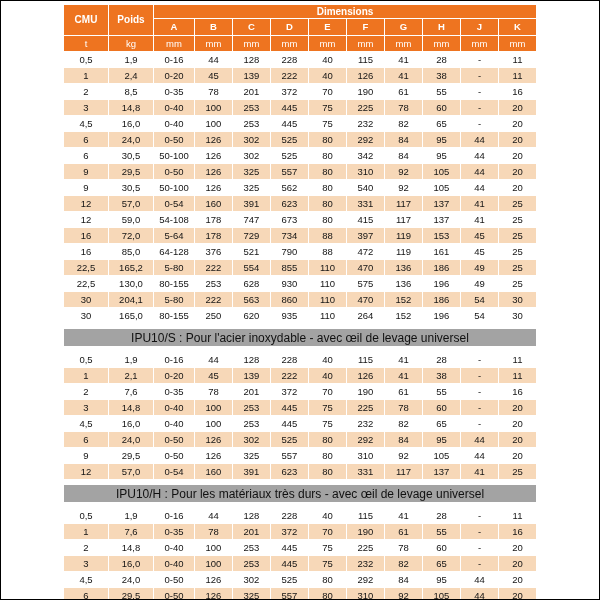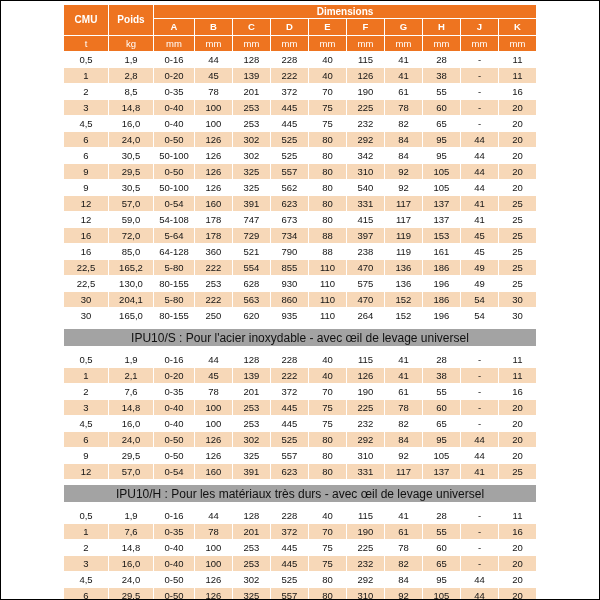--- a/index.html
+++ b/index.html
@@ -122,21 +122,21 @@
           <td>228</td>
           <td>40</td>
           <td>115</td>
           <td>41</td>
           <td>28</td>
           <td>-</td>
           <td>11</td>
         </tr>
         <tr class="row-peach">
           <td>1</td>
-          <td>2,8</td>
+          <td>2,4</td>
           <td>0-20</td>
           <td>45</td>
           <td>139</td>
           <td>222</td>
           <td>40</td>
           <td>126</td>
           <td>41</td>
           <td>38</td>
           <td>-</td>
           <td>11</td>
@@ -278,25 +278,25 @@
           <td>397</td>
           <td>119</td>
           <td>153</td>
           <td>45</td>
           <td>25</td>
         </tr>
         <tr class="row-white">
           <td>16</td>
           <td>85,0</td>
           <td>64-128</td>
-          <td>360</td>
+          <td>376</td>
           <td>521</td>
           <td>790</td>
           <td>88</td>
-          <td>238</td>
+          <td>472</td>
           <td>119</td>
           <td>161</td>
           <td>45</td>
           <td>25</td>
         </tr>
         <tr class="row-peach">
           <td>22,5</td>
           <td>165,2</td>
           <td>5-80</td>
           <td>222</td>

